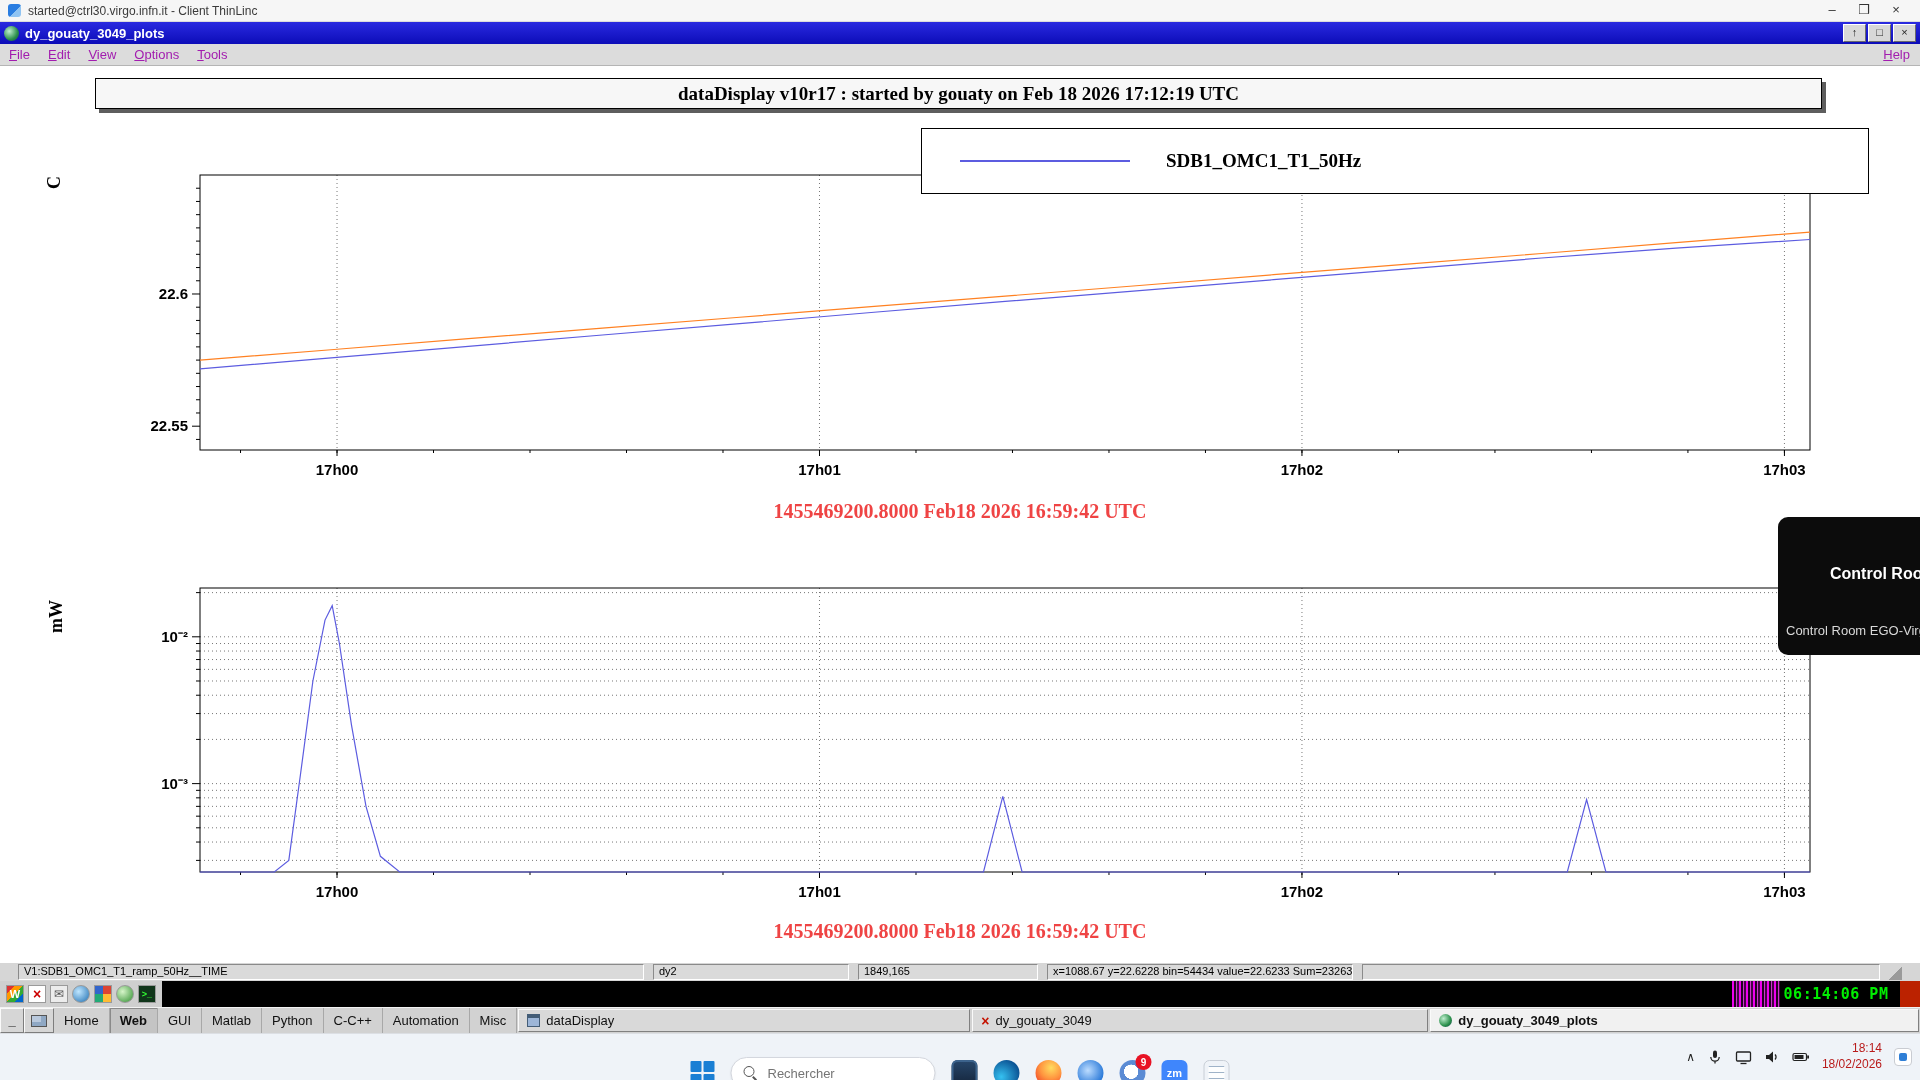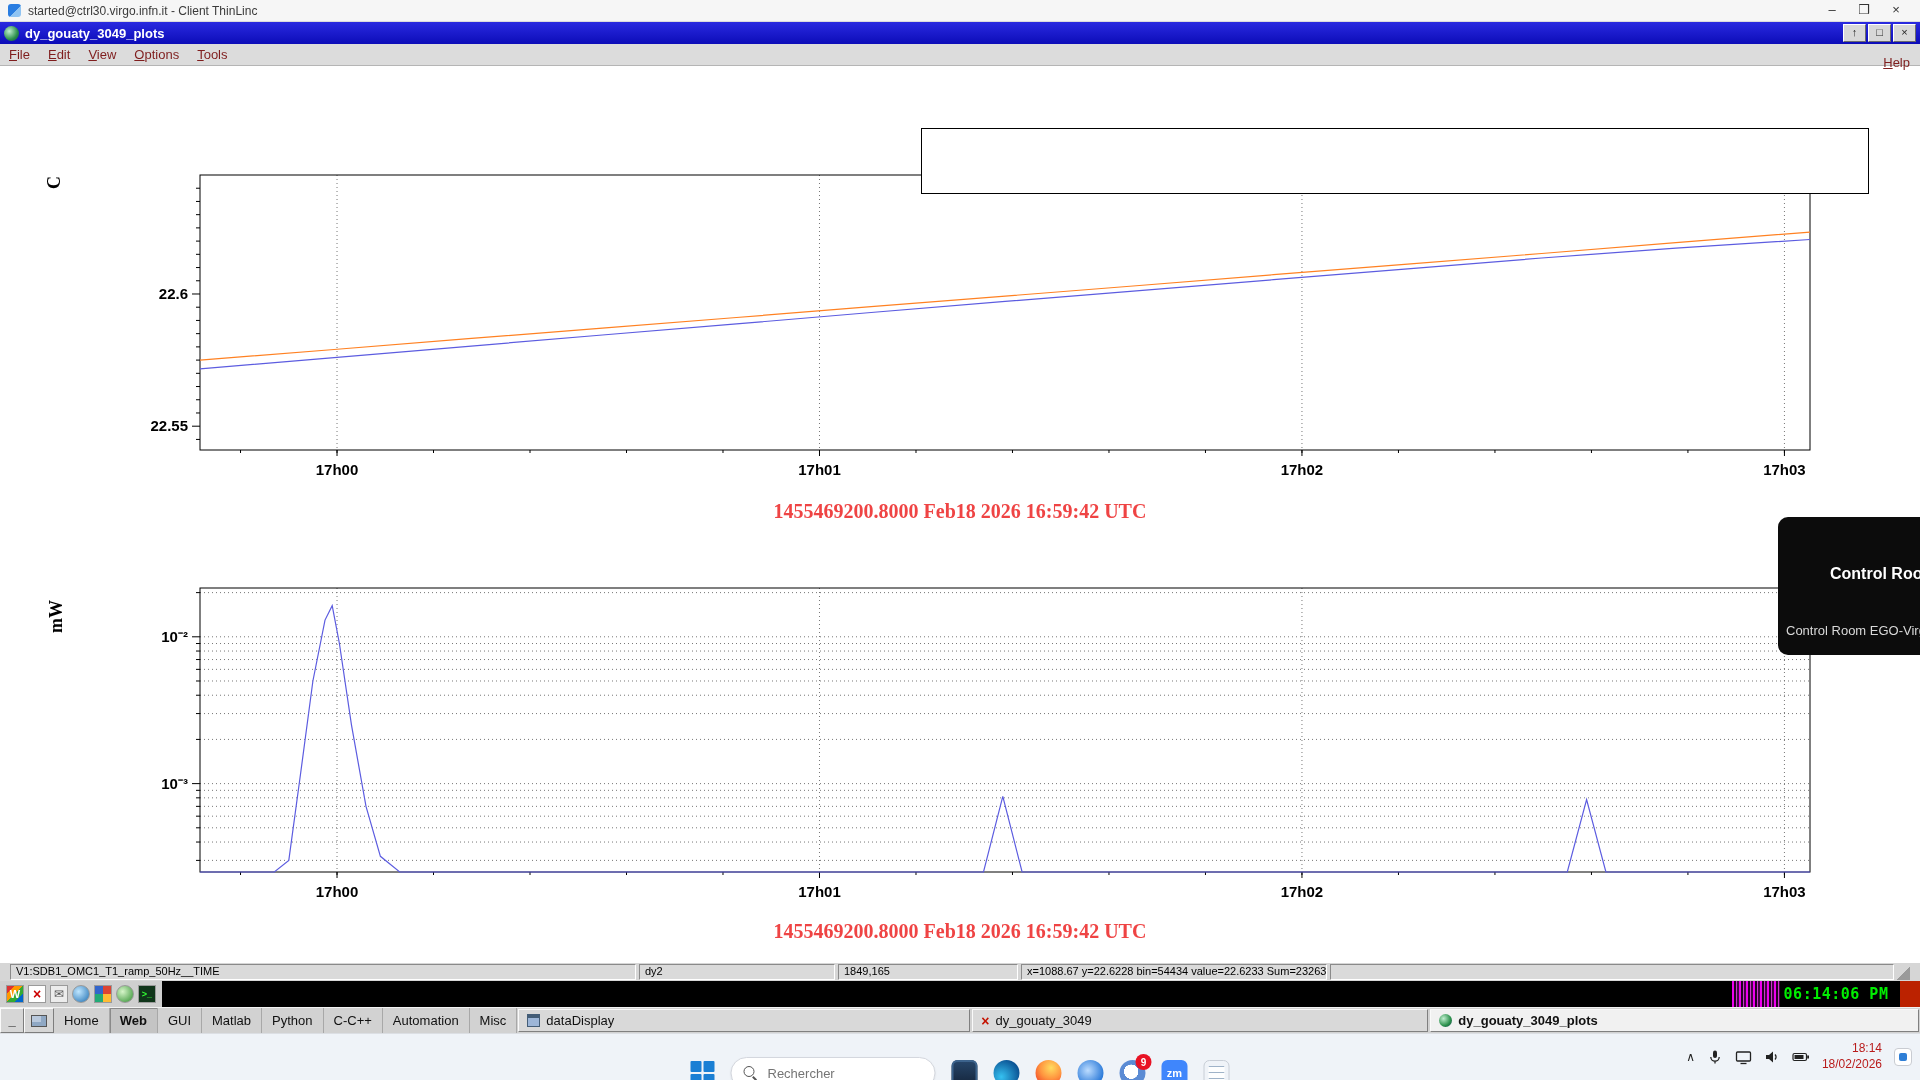--- a/index.html
+++ b/index.html
@@ -14,21 +14,21 @@
 .tl-btn{width:32px;height:21px;text-align:center;line-height:20px;font-size:13px;color:#333}
 
 
 .xbar{position:absolute;left:0;top:22px;width:100%;height:22px;background:linear-gradient(#2a2ae0,#0c0cb8);display:flex;align-items:center;padding:0 4px}
 .x-ico{width:15px;height:15px;border-radius:50%;background:radial-gradient(circle at 35% 35%,#bfeecf,#2a8f4a 60%,#123a55);margin-right:6px}
 .x-title{color:#fff;font-weight:bold;font-size:13px}
 .x-btns{margin-left:auto;display:flex;gap:2px}
 .x-btn{width:23px;height:18px;background:#d8d8d8;border:1px solid;border-color:#fff #6a6a6a #6a6a6a #fff;font-size:11px;line-height:15px;text-align:center;color:#222}
 
 
-.menubar{position:absolute;left:0;top:44px;width:100%;height:22px;background:#dcdcdc;border-bottom:1px solid #b5b5b5;display:flex;font-size:13px;color:#7f1d1d}
+.menubar{position:absolute;left:0;top:44px;width:100%;height:22px;background:#dcdcdc;border-bottom:1px solid #b5b5b5;display:flex;align-items:center;font-size:13px;color:#a21caf}
 .menu-item{padding:0 9px;line-height:21px}
 .menu-item::first-letter{text-decoration:underline}
 .menu-help{margin-left:auto;padding:8px 10px;line-height:21px}
 .menu-help::first-letter{text-decoration:underline}
 
 
 .banner{position:absolute;left:95px;top:78px;width:1727px;height:31px;background:#f7f7f7;border:1px solid #000;box-shadow:4px 4px 0 #5e5e5e;display:flex;align-items:center;justify-content:center;font:bold 19px "Liberation Serif",serif;color:#000;z-index:2}
 
 
 .chart{position:absolute}
@@ -48,21 +48,21 @@
 .lrow{display:flex;align-items:center;padding-left:38px}
 .swatch{width:170px;border-top:2px solid #888;margin-right:36px}
 .llab{font:bold 19px "Liberation Serif",serif;color:#000}
 
 
 .pip{position:absolute;right:0;top:517px;width:142px;height:138px;background:#0c0c0c;border-radius:10px 0 0 10px;overflow:hidden;z-index:9}
 .pip-title{position:absolute;left:52px;top:48px;color:#fff;font-weight:bold;font-size:16px;white-space:nowrap}
 .pip-sub{position:absolute;left:8px;top:106px;color:#d9d9d9;font-size:13px;white-space:nowrap}
 
 
-.statusbar{position:absolute;left:0;top:963px;width:100%;height:18px;background:#d6d6d6;display:flex;gap:3px;padding:1px 10px;font-size:11px;color:#000}
+.statusbar{position:absolute;left:0;top:963px;width:100%;height:18px;background:#d6d6d6;display:flex;gap:9px;padding:1px 18px;font-size:11px;color:#000}
 .sfield{border:1px solid;border-color:#8a8a8a #fff #fff #8a8a8a;background:#dadada;line-height:13px;padding:0 5px;overflow:hidden;white-space:nowrap}
 .sf1{width:626px}.sf2{width:196px}.sf3{width:180px}.sf4{width:306px}.sfx{flex:1}
 .grip{width:13px;background:linear-gradient(135deg,transparent 55%,#9a9a9a 55%)}
 
 
 .toolstrip{position:absolute;left:0;top:981px;width:100%;height:26px;background:#cfcfcf;display:flex;align-items:center}
 .launch{display:flex;gap:4px;padding:0 6px}
 .licon{width:18px;height:18px;border:1px solid #9a9a9a;display:flex;align-items:center;justify-content:center;font-size:11px;line-height:1;overflow:hidden}
 .li-logo{background:linear-gradient(135deg,#d33 0 25%,#f90 25% 50%,#3a3 50% 75%,#06c 75%);color:#fff;font-weight:bold}
 .li-x11{background:#fff;color:#c00;font-weight:bold;font-size:14px}
@@ -144,20 +144,21 @@
 
   <div class="menubar">
     <span class="menu-item">File</span>
     <span class="menu-item">Edit</span>
     <span class="menu-item">View</span>
     <span class="menu-item">Options</span>
     <span class="menu-item">Tools</span>
     <span class="menu-help">Help</span>
   </div>
 
+  <div class="banner">dataDisplay v10r17 : started by gouaty on Feb 18 2026 17:12:19 UTC</div>
 
   <div class="ylab" id="ylab1">C</div>
   <div class="chart" id="chart1"><svg width="1760" height="330" xmlns="http://www.w3.org/2000/svg">
         <line x1="217.02127659574467" y1="10" x2="217.02127659574467" y2="285" stroke="#777" stroke-width="1" stroke-dasharray="1,3"></line>
         <line x1="217.02127659574467" y1="285" x2="217.02127659574467" y2="291" stroke="#000" stroke-width="1"></line>
         <text x="217.02127659574467" y="310" text-anchor="middle" class="tick">17h00</text>
         <line x1="699.4905603835781" y1="10" x2="699.4905603835781" y2="285" stroke="#777" stroke-width="1" stroke-dasharray="1,3"></line>
         <line x1="699.4905603835781" y1="285" x2="699.4905603835781" y2="291" stroke="#000" stroke-width="1"></line>
         <text x="699.4905603835781" y="310" text-anchor="middle" class="tick">17h01</text>
         <line x1="1181.9598441714113" y1="10" x2="1181.9598441714113" y2="285" stroke="#777" stroke-width="1" stroke-dasharray="1,3"></line>
@@ -204,20 +205,24 @@
         <line x1="76" y1="62.88461538461465" x2="80" y2="62.88461538461465" stroke="#000" stroke-width="1"></line>
         <line x1="76" y1="49.66346153846334" x2="80" y2="49.66346153846334" stroke="#000" stroke-width="1"></line>
         <line x1="76" y1="36.44230769230262" x2="80" y2="36.44230769230262" stroke="#000" stroke-width="1"></line>
         <line x1="76" y1="23.22115384615131" x2="80" y2="23.22115384615131" stroke="#000" stroke-width="1"></line>
         <rect x="80" y="10" width="1610" height="275" fill="none" stroke="#000"></rect>
         <polyline points="80.0,203.8 214.1,192.7 348.3,181.3 482.4,170.0 616.5,158.9 751.1,147.5 885.2,136.4 1019.4,125.6 1153.5,114.7 1287.6,103.9 1421.7,93.0 1555.9,83.2 1690.0,74.5" fill="none" stroke="#5c5ce0" stroke-width="1.2"></polyline>
         <polyline points="80.0,195.1 214.1,184.5 348.3,173.7 482.4,163.1 616.5,152.5 751.1,141.7 885.2,131.1 1019.4,120.5 1153.5,109.7 1287.6,99.1 1421.7,88.5 1555.9,77.7 1690.0,67.1" fill="none" stroke="#ff8122" stroke-width="1.2"></polyline>
       </svg></div>
 
   <div class="legend">
+    <div class="lrow">
+      <span class="swatch" style="border-top-color: rgb(92, 92, 224);"></span>
+      <span class="llab">SDB1_OMC1_T1_50Hz</span>
+    </div>
   </div>
 
   <div class="footer" id="footer1">1455469200.8000 Feb18 2026 16:59:42 UTC</div>
 
   <div class="ylab" id="ylab2">mW</div>
   <div class="chart" id="chart2"><svg width="1760" height="340" xmlns="http://www.w3.org/2000/svg">
         <line x1="217.02127659574467" y1="10" x2="217.02127659574467" y2="294" stroke="#777" stroke-width="1" stroke-dasharray="1,3"></line>
         <line x1="217.02127659574467" y1="294" x2="217.02127659574467" y2="300" stroke="#000" stroke-width="1"></line>
         <text x="217.02127659574467" y="319" text-anchor="middle" class="tick">17h00</text>
         <line x1="699.4905603835781" y1="10" x2="699.4905603835781" y2="294" stroke="#777" stroke-width="1" stroke-dasharray="1,3"></line>

